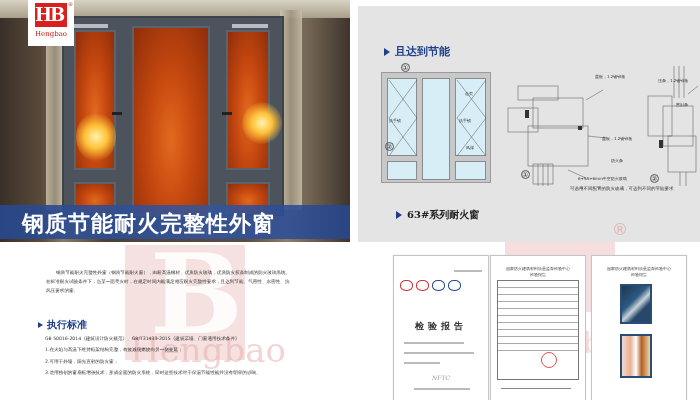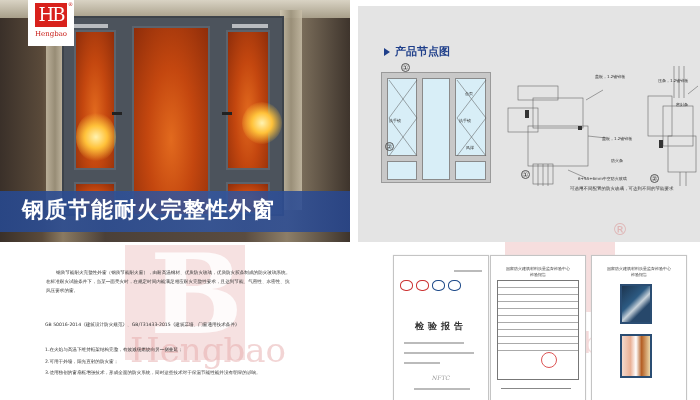--- a/index.html
+++ b/index.html
@@ -30,27 +30,27 @@
   .flame.r { left: 14px; top: 70px; width: 40px; height: 42px; }
   .handle { position: absolute; width: 10px; height: 3px; background: #222; }
   .closer { position: absolute; height: 4px; background: #b9bcc0; }
 
   .logo {
     position: absolute; left: 28px; top: 0; width: 46px; height: 46px; background: #ffffff;
     display: flex; flex-direction: column; align-items: center; padding-top: 3px;
   }
   .logo .mark {
     width: 32px; height: 24px; background: #d8211c; color: #fff; font-family: "DejaVu Serif", serif;
-    font-weight: normal; font-size: 18px; line-height: 24px; text-align: center; letter-spacing: -2px;
+    font-weight: bold; font-size: 18px; line-height: 24px; letter-spacing: -2px;
   }
   .logo .brand { font-family: "DejaVu Serif", serif; font-size: 7px; color: #c9201a; margin-top: 3px; }
   .logo .reg { position: absolute; right: 1px; top: 1px; font-size: 5px; color: #c9201a; }
 
   .hero-banner {
-    position: absolute; left: 0; top: 191px; width: 350px; height: 41px;
+    position: absolute; left: 0; top: 205px; width: 350px; height: 34px;
     background: linear-gradient(90deg, rgba(40,72,140,0.92) 0%, rgba(50,86,160,0.85) 60%, rgba(40,70,140,0.9) 100%);
   }
   .hero-banner .title-cn {
     position: absolute; left: 22px; top: 4px; font-size: 22px; font-weight: bold; color: #ffffff; letter-spacing: 1px;
   }
   .hero-banner .title-en {
     position: absolute; left: 25px; top: 33px; font-size: 10px; color: #ffffff; font-family: "Liberation Sans", sans-serif;
   }
 
   
@@ -147,21 +147,21 @@
   </div>
 
   <div class="hero-banner">
     <div class="title-cn">钢质节能耐火完整性外窗</div>
   </div>
 </div>
 
 <div class="diagram-panel">
   <div class="section-h h1">
     <span class="tri"></span>
-    <span>产品节点图</span>
+    <span>且达到节能</span>
   </div>
 
   <div class="win-elev">
     <div class="win-pane" style="left:5px;top:5px;width:30px;height:78px;">
       <svg width="30" height="78" style="position:absolute;left:0;top:0">
         <polyline points="1,1 29,39 1,77" fill="none" stroke="#555" stroke-width="0.5"></polyline>
         <polyline points="29,1 1,39 29,77" fill="none" stroke="#555" stroke-width="0.5"></polyline>
       </svg>
     </div>
     <div class="win-pane" style="left:40px;top:5px;width:28px;height:102px;"></div>
@@ -215,33 +215,41 @@
   <span class="win-label" style="left:237px;top:68px;">盖板，1.2镀锌板</span>
   <span class="win-label" style="left:244px;top:130px;">盖板，1.2镀锌板</span>
   <span class="win-label" style="left:253px;top:152px;">防火条</span>
   <span class="win-label" style="left:220px;top:170px;">6+9A+6mm中空防火玻璃</span>
   <span class="win-label" style="left:300px;top:72px;">压条，1.2镀锌板</span>
   <span class="win-label" style="left:318px;top:96px;">密封条</span>
   <span class="circle-num" style="left:163px;top:164px;">①</span>
   <span class="circle-num" style="left:292px;top:168px;">②</span>
   <span class="caption-small">可选用不同配置的防火玻璃，可达到不同的节能要求</span>
 
+  <div class="section-h h2">
+    <span class="tri"></span>
+    <span>63#系列耐火窗</span>
+  </div>
 </div>
 
 <div class="watermark"></div>
 <div class="watermark-b">B</div>
 <div class="watermark-text">Hengbao</div>
 
 <div class="info intro">
   <p style="padding-left:18px;margin-top:2px;">钢质节能耐火完整性外窗（钢质节能耐火窗），由耐高温钢材、优质防火玻璃，优质防火胶条制成的防火玻璃系统。</p>
   <p class="cont">在标准耐火试验条件下，当某一面受火时，在规定时间内能满足相应耐火完整性要求，且达到节能、气密性、水密性、抗</p>
   <p class="cont">风压要求的窗。</p>
 </div>
 
 <div class="info std">
+  <div class="hd">
+    <span class="tri"></span>
+    <span>执行标准</span>
+  </div>
   <p>GB 50016-2014《建筑设计防火规范》、GB/T31433-2015《建筑幕墙、门窗通用技术条件》</p>
 </div>
 
 <div class="info adv">
   <p>1.在火焰与高温下维持框架结构完整，有效减缓燃烧向另一侧蔓延；</p>
   <p>2.可用于外墙，阳光直射的防火窗；</p>
   <p>3.使用独创的窗扇框增强技术，形成全面的防火系统，同时这些技术对于保温节能性能并没有明显的影响。</p>
 </div>
 
 <div class="cert-area">

